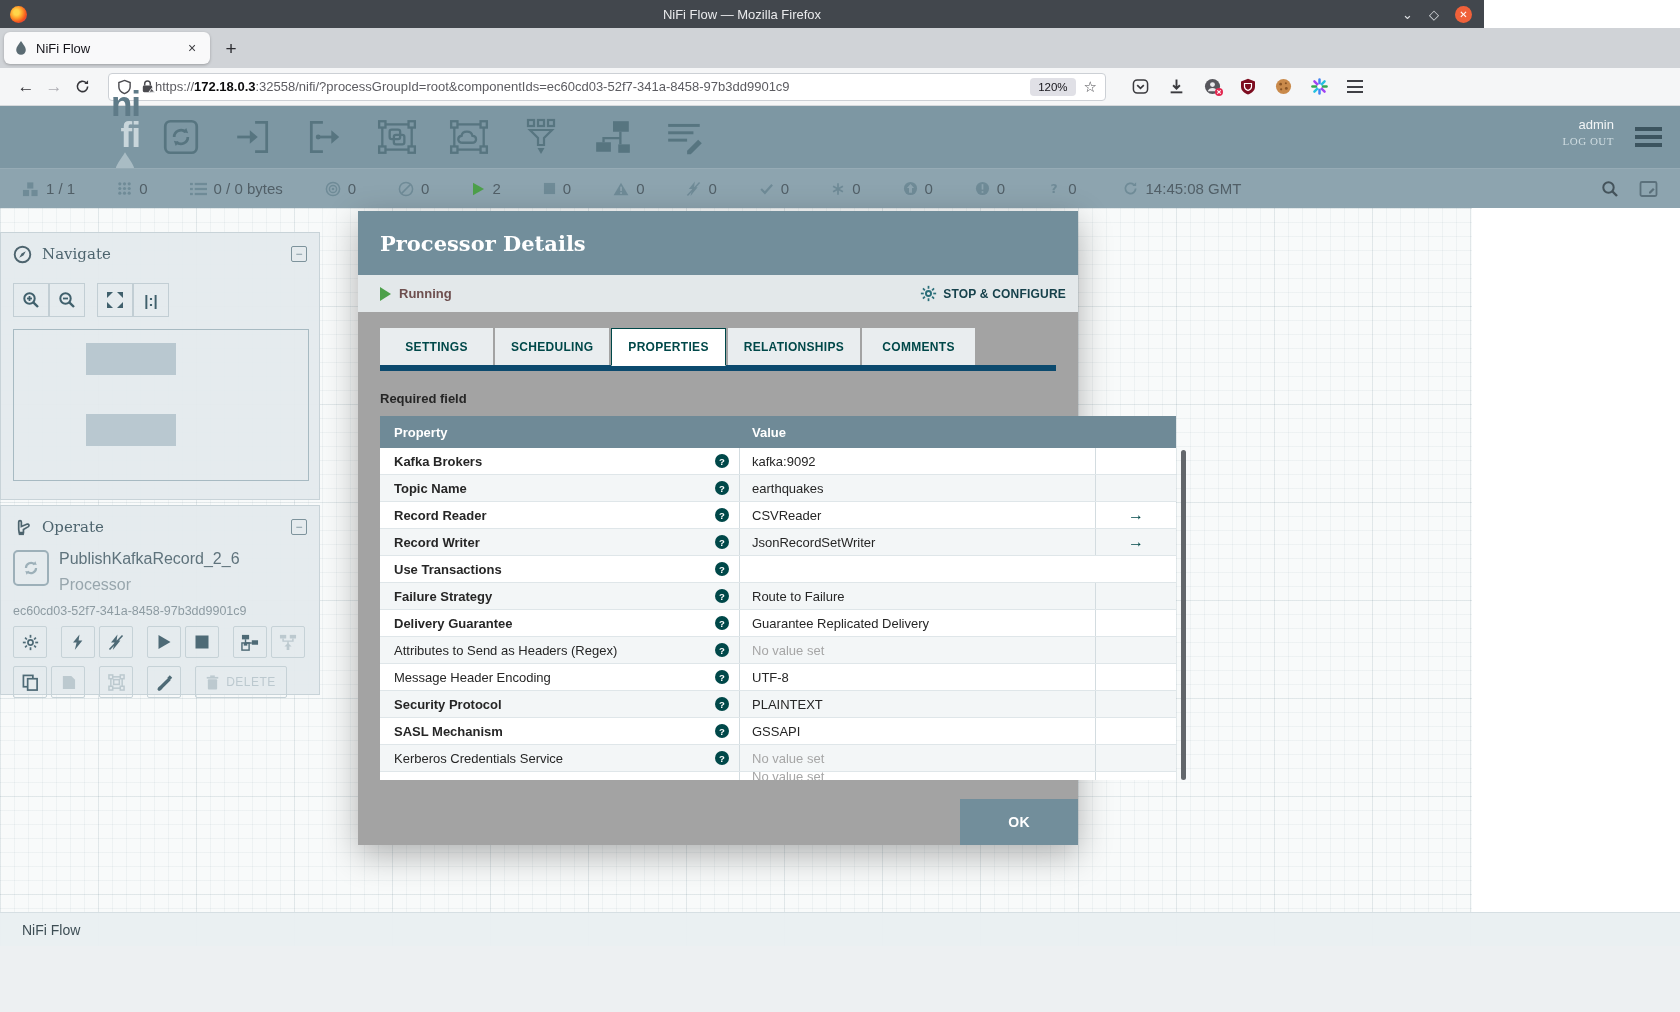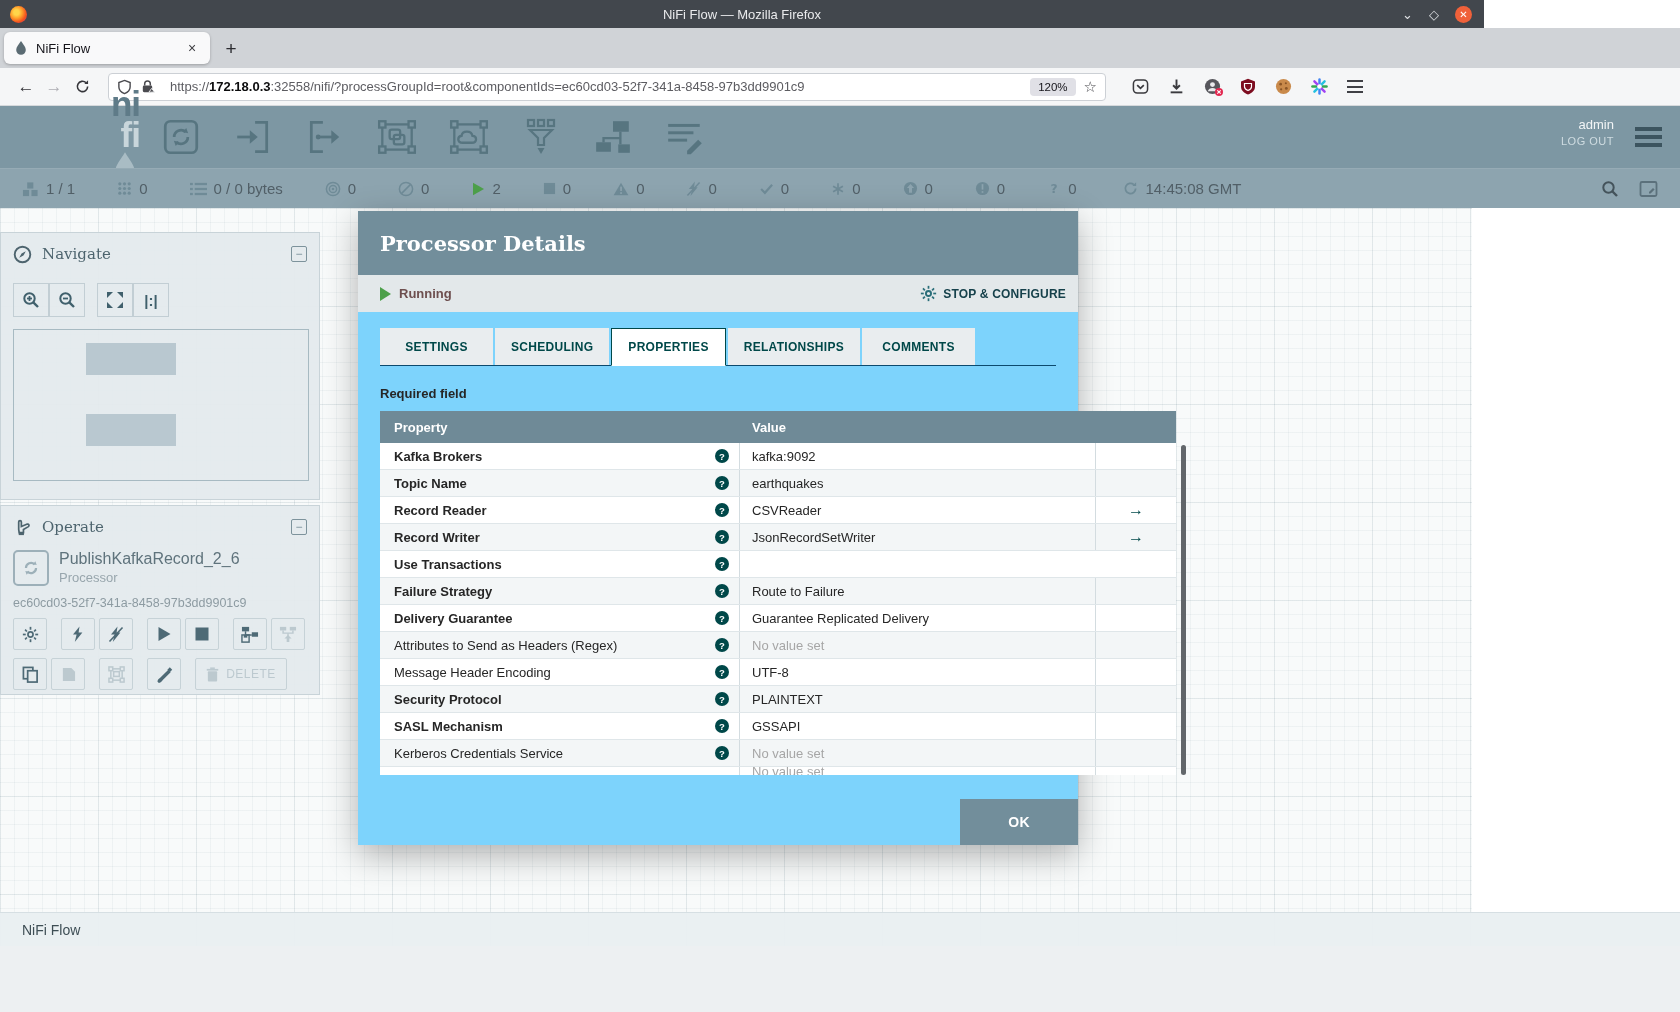--- a/index.html
+++ b/index.html
@@ -18,38 +18,38 @@
   #tabbar{position:absolute;left:0;top:28px;width:1680px;height:40px;background:#d0d3d7;}
   .tab-active{position:absolute;left:4px;top:4px;width:206px;height:32px;background:#f9f9fa;border-radius:6px;box-shadow:0 1px 3px rgba(0,0,0,.25);display:flex;align-items:center;padding:0 8px 0 10px;}
   .tab-title{font-size:13px;color:#15141a;margin-left:8px;flex:1;white-space:nowrap;overflow:hidden;}
   .tab-close{color:#3e3e43;font-size:14px;width:20px;height:20px;display:flex;align-items:center;justify-content:center;border-radius:3px;}
   .newtab{position:absolute;left:218px;top:8px;width:26px;height:26px;border-radius:4px;display:flex;align-items:center;justify-content:center;color:#2b2b30;font-size:19px;}
 
   #navbar{position:absolute;left:0;top:68px;width:1680px;height:38px;background:#f5f6f7;border-bottom:1px solid #d6d9dc;display:flex;align-items:center;padding:0 12px;}
   .nav-btn{width:28px;height:28px;display:flex;align-items:center;justify-content:center;font-size:17px;color:#35353a;border-radius:4px;}
   .nav-btn.dis{color:#adadb3;}
   #urlbar{width:998px;height:28px;background:#fff;border:1px solid #ccd0d5;border-radius:4px;margin-left:12px;display:flex;align-items:center;padding:0 8px;}
-  .url-text{font-size:13px;color:#5c5c61;margin-left:15px;white-space:nowrap;overflow:hidden;flex:1;}
+  .url-text{font-size:13px;color:#5c5c61;margin-left:0;white-space:nowrap;overflow:hidden;flex:1;}
   .url-text b{color:#0c0c0d;font-weight:700;}
   .zoom-badge{background:#e0e0e6;border-radius:4px;font-size:11.5px;color:#15141a;padding:3px 8px;margin-right:8px;}
   .star{font-size:15px;color:#4a4a4f;}
   .ext-icons{display:flex;align-items:center;gap:19px;margin-left:26px;}
   .ham{display:flex;flex-direction:column;gap:3.5px;}
   .ham i{display:block;width:16px;height:2px;background:#3f4045;}
 
   
   #nifihdr{position:absolute;left:0;top:106px;width:1680px;height:62px;background:#7d97a3;display:flex;align-items:center;}
   .nifi-logo{display:flex;align-items:flex-end;margin-left:14px;width:126px;flex-direction:column;}
   .nifi-logo .t1{font-size:35px;font-weight:700;letter-spacing:-1px;color:#5f7b88;line-height:.9;}
   .nifi-logo .t2{font-size:35px;font-weight:700;letter-spacing:-1px;color:#c9d6db;line-height:.9;}
   #toolbar-icons{display:flex;gap:26px;margin-left:18px;align-items:center;}
   .tbi{width:46px;height:40px;display:flex;align-items:center;justify-content:center;}
   .hdr-user{position:absolute;right:66px;top:11px;text-align:right;}
   .hdr-user .u{font-size:13px;color:#f2f5f6;}
-  .hdr-user .lo{font-size:11px;color:#cfdce1;letter-spacing:.5px;margin-top:3px;}
+  .hdr-user .lo{font-size:11px;color:#cfdce1;letter-spacing:.5px;margin-top:3px;font-family:Liberation Serif, serif;}
   .nifi-menu{position:absolute;right:18px;top:21px;display:flex;flex-direction:column;gap:4px;}
   .nifi-menu i{display:block;width:27px;height:4px;background:#3c545f;}
 
   
   #statusbar{position:absolute;left:0;top:168px;width:1680px;height:40px;background:#8da4af;border-top:1px solid #96abb5;display:flex;align-items:center;padding:0 22px;gap:42px;}
   .sitem{display:flex;align-items:center;gap:7px;}
   .sic{display:flex;align-items:center;}
   .sct{font-size:15px;color:#515f67;}
   .stime{display:flex;align-items:center;gap:8px;font-size:15px;color:#515f67;margin-left:4px;justify-content:center;}
   .sright{margin-left:auto;display:flex;align-items:center;gap:20px;}
@@ -70,43 +70,43 @@
   .navbtns{display:flex;margin:8px 0 0 12px;}
   .nvb{width:36px;height:34px;border:1px solid #c2ced4;display:flex;align-items:center;justify-content:center;color:#40606c;}
   .nvb.gap{margin-left:12px;}
   .minimap{position:absolute;left:12px;top:96px;width:296px;height:152px;border:1px solid #a7bac2;}
   .mm-rect{position:absolute;background:#b9c8d0;width:90px;height:32px;left:72px;}
   #operate{top:297px;height:190px;}
   .op-card{display:flex;align-items:flex-start;margin:2px 0 0 12px;}
   .op-proc-icon{width:36px;height:36px;border:2px solid #9db0b9;border-radius:5px;display:flex;align-items:center;justify-content:center;}
   .op-names{margin-left:10px;}
   .op-name{font-size:16px;color:#5f737c;}
-  .op-type{font-size:13px;color:#98a6ad;margin-top:2px;}
+  .op-type{font-size:16px;color:#98a6ad;margin-top:8px;}
   .op-id{font-size:12.5px;color:#8d9ba2;margin:10px 0 0 12px;}
   .op-btns{display:flex;margin:8px 0 0 12px;align-items:flex-start;}
   .opb{width:34px;height:32px;border:1px solid #c6d2d7;border-radius:2px;display:flex;align-items:center;justify-content:center;color:#4e6a76;}
   .opb.dis{color:#bcc9cf;}
   .opb.m4{margin-left:4px;} .opb.m14{margin-left:14px;}
   .opb-del{width:92px;height:32px;border:1px solid #c6d2d7;border-radius:2px;display:flex;align-items:center;justify-content:center;gap:7px;color:#bcc9cf;font-size:12px;letter-spacing:.5px;margin-left:14px;}
 
   #breadcrumb{position:absolute;left:0;top:704px;width:1680px;height:34px;background:rgba(233,239,241,.96);display:flex;align-items:center;padding-left:22px;border-top:1px solid rgba(200,211,216,.6);}
   #breadcrumb span{font-size:14px;color:#3e4e55;font-weight:500;}
   #footerband{position:absolute;left:0;top:738px;width:1680px;height:66px;background:#edf0f2;}
 
   
-  #dialog{position:absolute;left:358px;top:211px;width:720px;height:634px;background:#7dd3fc;box-shadow:0 10px 32px rgba(0,0,0,.30);z-index:5;}
+  #dialog{position:absolute;left:358px;top:211px;width:720px;height:634px;background:#a3a3a3;box-shadow:0 10px 32px rgba(0,0,0,.30);z-index:5;}
   .dhead{height:64px;background:#728e9b;display:flex;align-items:center;padding-left:22px;}
   .dtitle{font-family:"DejaVu Serif","Liberation Serif",serif;font-size:21px;font-weight:700;color:#fff;}
   .dstatus{position:absolute;top:64px;left:0;right:0;height:37px;background:#e3e8ea;display:flex;align-items:center;padding:0 12px 0 22px;}
   .run-tri{width:0;height:0;border-left:11px solid #4da04a;border-top:7px solid transparent;border-bottom:7px solid transparent;}
   .run-txt{font-size:13px;font-weight:600;color:#6e4f4f;margin-left:8px;}
   .dact{margin-left:auto;display:flex;align-items:center;gap:6px;}
   .dact-txt{font-size:12px;font-weight:700;color:#16414b;letter-spacing:.2px;}
   .dbody{position:absolute;top:101px;left:22px;right:22px;bottom:46px;}
-  .tabsrow{display:flex;margin-top:16px;border-bottom:1px solid #0c4a6e;}
+  .tabsrow{display:flex;margin-top:16px;border-bottom:6px solid #0c4a6e;}
   .tab{min-width:113px;height:37px;padding:0 16px;display:flex;align-items:center;justify-content:center;background:#e9edef;color:#004849;font-size:12px;font-weight:700;letter-spacing:.3px;margin-right:2px;}
   .tab.active{background:#fff;border:1px solid #004849;border-bottom:1px solid #fff;margin-bottom:-1px;height:38px;}
   .req-note{margin:20px 0 10px;font-size:13px;font-weight:700;color:#262626;}
   .ptable{width:796px;position:relative;font-size:13px;}
   .phead{display:flex;height:32px;background:#6f8a97;color:#fff;font-weight:700;align-items:center;}
   .phead .h1{width:360px;padding-left:14px;}
   .phead .h2{width:356px;padding-left:12px;}
   .prow{display:flex;height:27px;align-items:center;background:#fff;border-bottom:1px solid #dfe6e9;}
   .prow.alt{background:#f3f6f7;}
   .prow.partial{height:8px;overflow:hidden;border-bottom:none;}

